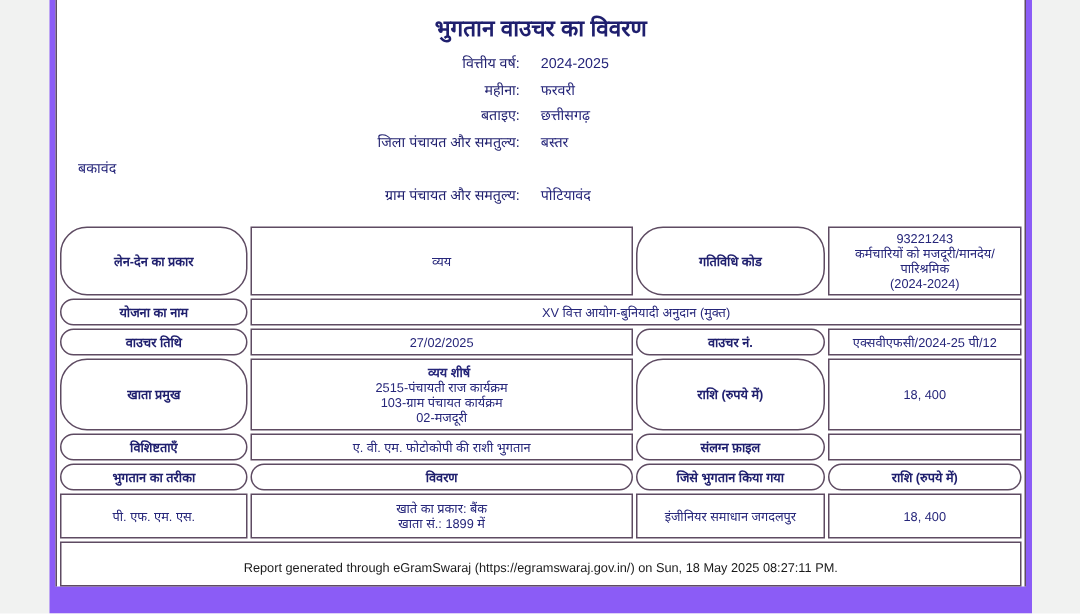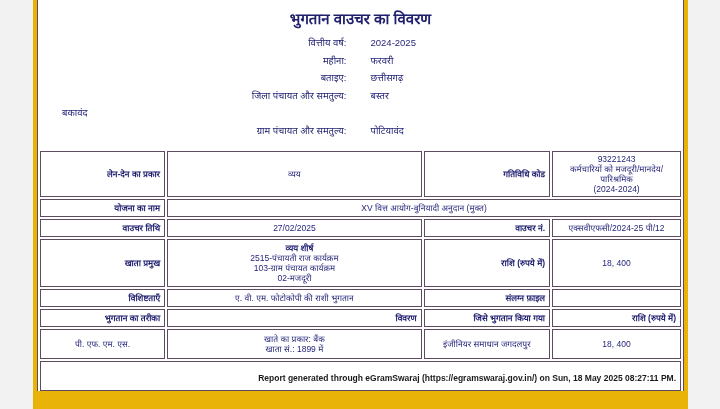--- a/index.html
+++ b/index.html
@@ -4,21 +4,21 @@
 <style>
   html,body{margin:0;padding:0;}
   body{
     width:720px;height:409px;overflow:hidden;
     background:#f1f2f1;
     font-family:"Liberation Sans","DejaVu Sans",sans-serif;
     position:relative;
   }
   .page{
     position:absolute;top:0;bottom:0;left:33px;width:655px;
-    background:#eab308;
+    background:#8b5cf6;
   }
   .doc{
     margin:0 4px 0 4px;
     border-left:1px solid #5e4b62;
     border-right:1px solid #5e4b62;
     background:#ffffff;
   }
   
   .doc-title{
     text-align:center;
@@ -36,64 +36,65 @@
     color:#26267a;
     margin-bottom:7.5px;
   }
   .f-label{
     width:calc(50% - 14px);
     text-align:right;
     font-weight:normal;
     color:#1f1f6e;
   }
   .f-value{
-    margin-left:24px;
+    margin-left:14px;
     text-align:center;
   }
   .hdr-spacer{height:6px;}
   
   table.vtable{
     width:100%;
     border-collapse:separate;
     border-spacing:2px;
     table-layout:fixed;
     font-size:8.5px;
     line-height:10px;
     color:#26267a;
   }
   table.vtable td{
     border:1px solid #5e4b62;
     padding:2px 4px;
     vertical-align:middle;
     overflow:hidden;
   }
   td.lbl{
-    text-align:right;
+    text-align:center;
     font-weight:bold;
     color:#1f1f6e;
+    border-radius:18px;
   }
   td.val{
     text-align:center;
     padding-left:6px;
   }
   td.valc{
     text-align:center;
   }
   tr.r1 td{height:32px;}
   tr.r2 td{height:12px;}
   tr.r4 td{height:42px;}
   tr.r7 td{height:24px;}
   .bold{font-weight:bold;padding-left:10px;}
   
   .footer-box{
     margin:0 2px;
     border:1px solid #5e4b62;
-    text-align:right;
+    text-align:center;
     font-size:8.5px;
-    font-weight:bold;
+    font-weight:normal;
     color:#1a1a1a;
     padding:11px 4px 7px 4px;
   }
 </style>
 </head>
 <body>
 
 <div class="page">
   <div class="doc">
 

